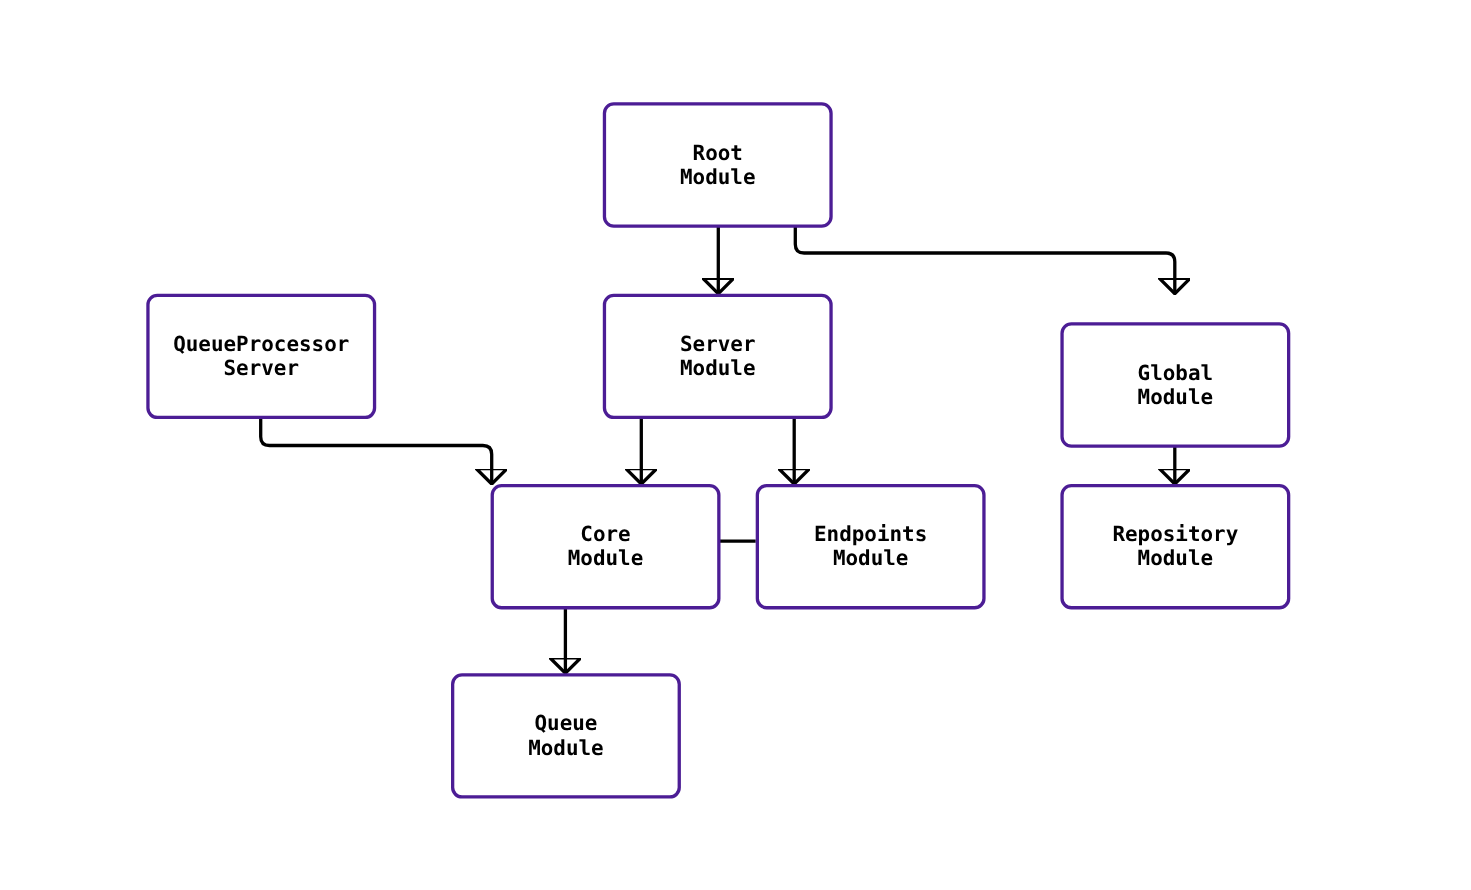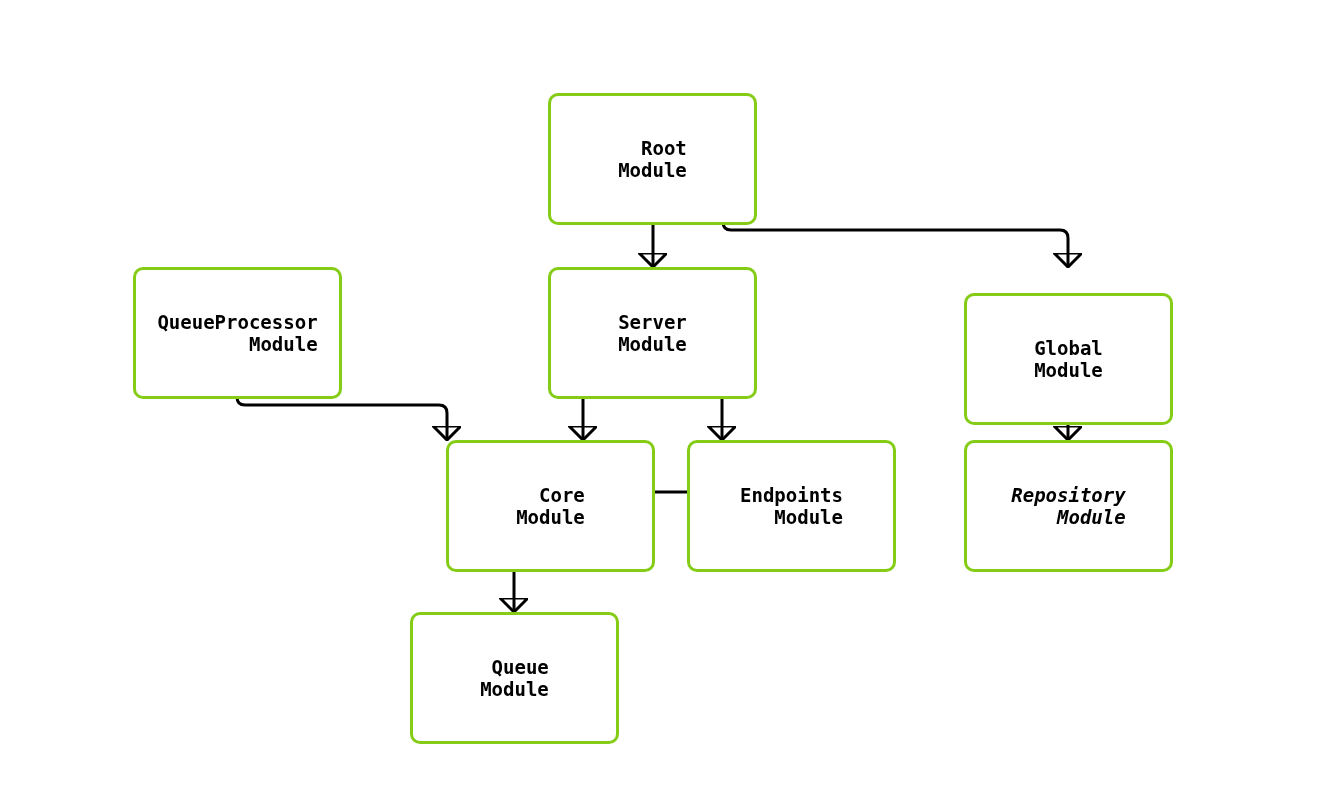--- a/index.html
+++ b/index.html
@@ -23,44 +23,44 @@
     height: 809px;
   }
   .edges path {
     fill: none;
     stroke: #000000;
     stroke-width: 3;
   }
   .node {
     position: absolute;
     width: 209px;
-    height: 132px;
+    height: 114px;
     box-sizing: border-box;
     background: #ffffff;
-    border: 3px solid #84cc16;
+    border: 3px solid #4c1d95;
     border-radius: 10px;
     display: flex;
     align-items: center;
     justify-content: center;
-    text-align: right;
+    text-align: center;
   }
   .node .label {
     font-weight: 700;
     font-size: 19px;
     line-height: 22px;
     color: #000000;
     white-space: pre-line;
   }
   #n-root           { left: 548px; top: 93px; }
   #n-queueprocessor { left: 133px; top: 267px; }
   #n-server         { left: 548px; top: 267px; }
   #n-global         { left: 964px; top: 267px; margin-top: 26px; }
   #n-core           { left: 410px; top: 440px; margin-left: 36px; }
   #n-endpoints      { left: 687px; top: 440px; }
-  #n-repository     { left: 964px; top: 440px; font-style: italic; }
+  #n-repository     { left: 964px; top: 440px; }
   #n-queue          { left: 410px; top: 612px; }
 </style>
 </head>
 <body>
 
 <div class="canvas">
 
   <svg class="edges" viewBox="0 0 1337 809" xmlns="http://www.w3.org/2000/svg">
     <defs>
       <marker id="arrowhead" markerUnits="userSpaceOnUse" markerWidth="15" markerHeight="29" refX="14" refY="14" orient="auto">
@@ -76,21 +76,21 @@
     <path d="M1068,372 L1068,440" marker-end="url(#arrowhead)"></path>
     <path d="M514,544 L514,612" marker-end="url(#arrowhead)"></path>
   </svg>
 
   <div class="node" id="n-root">
     <span class="label">Root
 Module</span>
   </div>
   <div class="node" id="n-queueprocessor">
     <span class="label">QueueProcessor
-Module</span>
+Server</span>
   </div>
   <div class="node" id="n-server">
     <span class="label">Server
 Module</span>
   </div>
   <div class="node" id="n-global">
     <span class="label">Global
 Module</span>
   </div>
   <div class="node" id="n-core">

